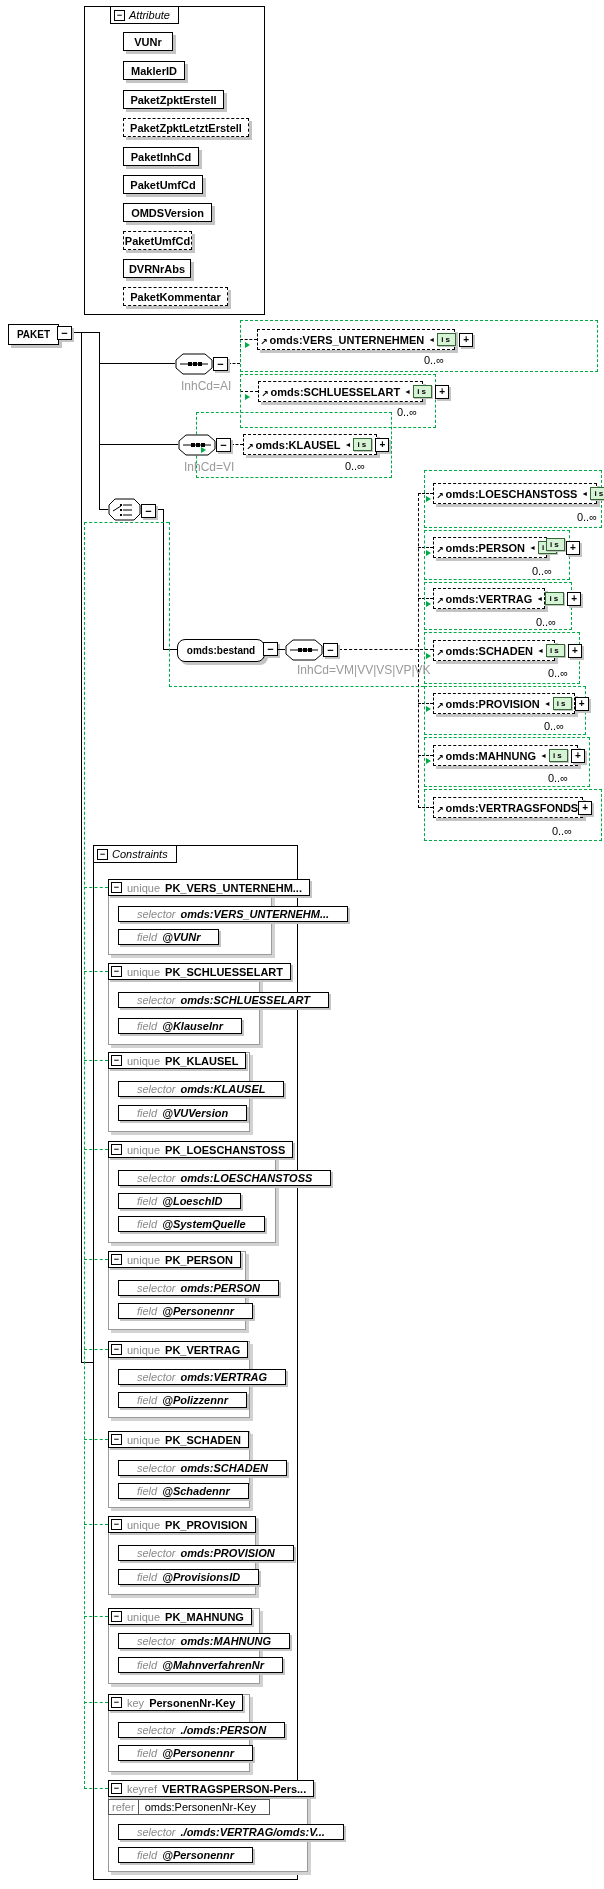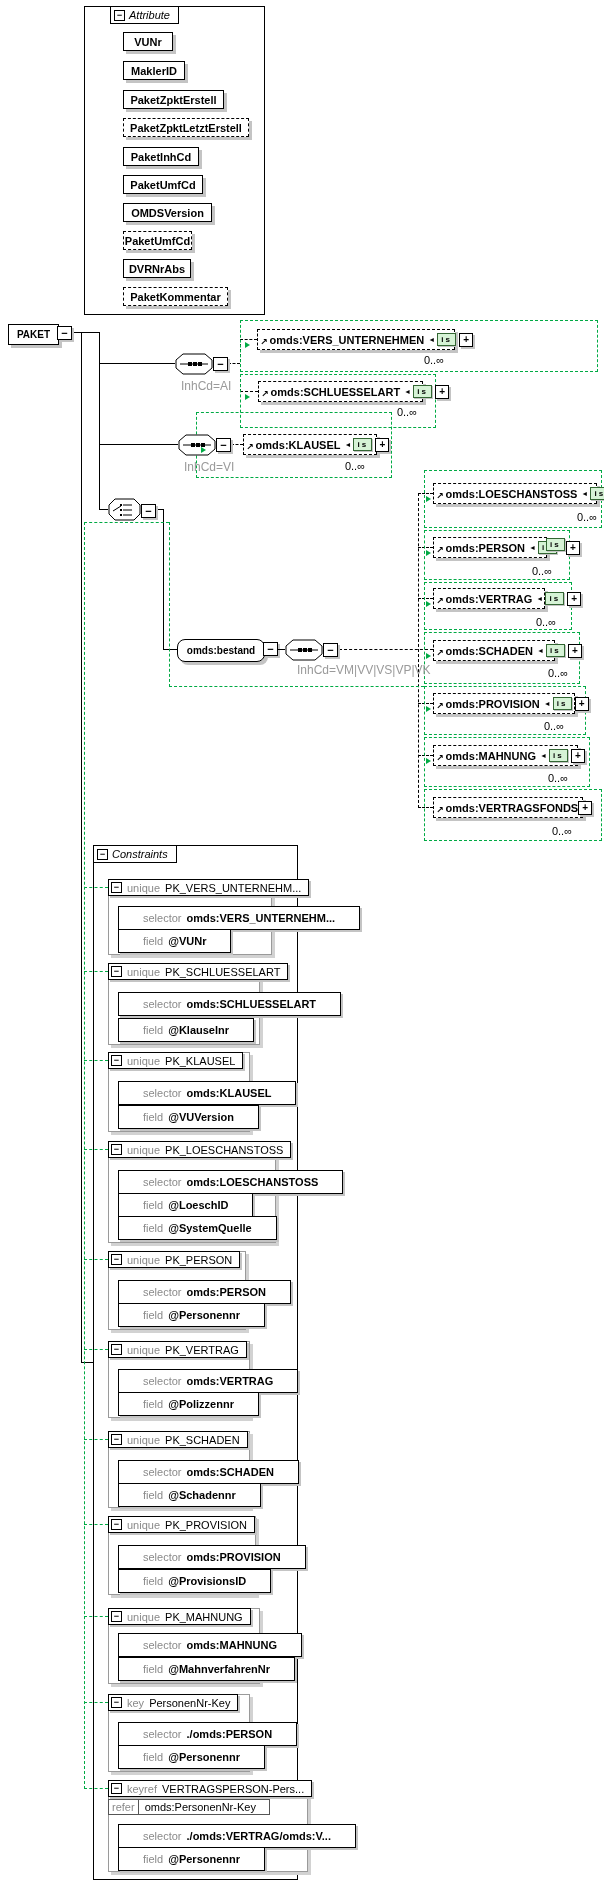--- a/index.html
+++ b/index.html
@@ -60,24 +60,24 @@
   
   .centry-body{position:absolute;background:#fff;border:1px solid #9a9a9a;
         box-shadow:3px 3px 0 #d2d2d2;box-sizing:border-box;}
   .centry-head{position:absolute;background:#fff;border:1px solid #000;height:17px;
         display:inline-flex;align-items:center;padding:0 7px 0 2px;white-space:nowrap;
         box-shadow:2px 2px 0 #c4c4c4;box-sizing:border-box;}
   .cminus{flex:none;width:11px;height:11px;border:1px solid #000;background:#fff;
         display:flex;align-items:center;justify-content:center;font-size:9px;font-weight:bold;
         line-height:1;margin-right:5px;box-sizing:border-box;}
   .ckind{color:#8a8a8a;font-size:11px;margin-right:5px;}
-  .cname{font-size:11px;font-weight:normal;}
-  .crow{position:absolute;background:#fff;border:1px solid #000;height:24px;
-        display:inline-flex;align-items:center;padding:0 24px;white-space:nowrap;
-        box-shadow:2px 2px 0 #c4c4c4;box-sizing:border-box;}
+  .cname{font-size:11px;font-weight:bold;}
+  .crow{position:absolute;background:#fff;border:1px solid #000;height:16px;
+        display:inline-flex;align-items:center;padding:0 18px;white-space:nowrap;
+        box-shadow:2px 2px 0 #c4c4c4;box-sizing:border-box;font-style:italic;}
   .cval{font-size:11px;font-weight:bold;}
   .creferrow{position:absolute;background:#fff;border:1px solid #555;height:16px;
         display:inline-flex;align-items:center;white-space:nowrap;box-sizing:border-box;}
   .refcell{color:#8a8a8a;font-size:11px;padding:0 3px;border-right:1px solid #555;
         align-self:stretch;display:flex;align-items:center;}
   .refval{font-size:11px;padding:0 6px;}
 </style>
 </head>
 <body>
 

